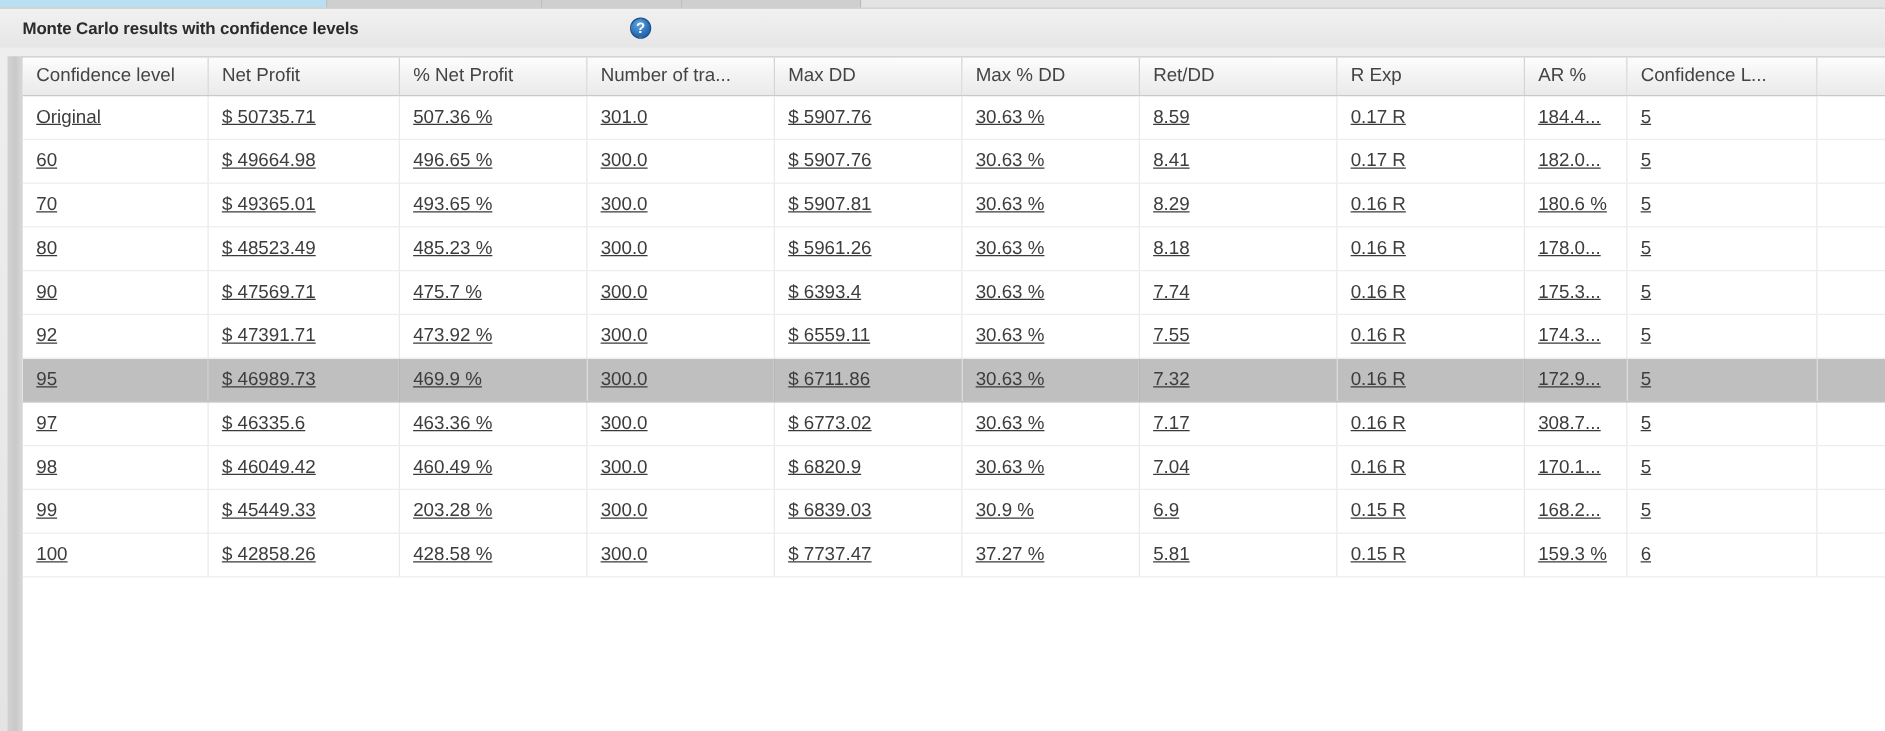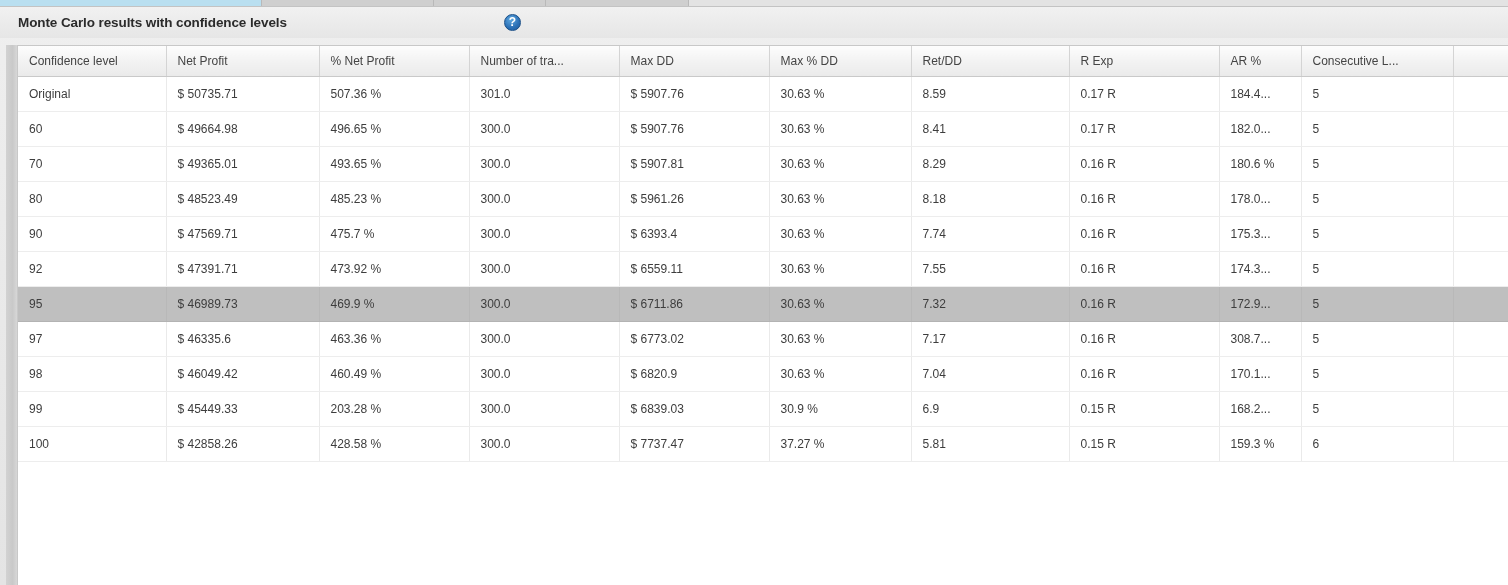--- a/index.html
+++ b/index.html
@@ -109,21 +109,21 @@
     border-top: 1px solid #c8c8c8;
     border-left: 1px solid #c8c8c8;
     box-sizing: border-box;
     overflow: hidden;
   }
 
   table.grid {
     border-collapse: collapse;
     table-layout: fixed;
     width: 1491px;
-    font-size: 12px;
+    font-size: 15px;
     color: #3a3a3a;
   }
 
   table.grid thead th {
     height: 30px;
     background: linear-gradient(to bottom, #fdfdfd 0%, #f3f3f3 48%, #eaeaea 100%);
     border-right: 1px solid #d4d4d4;
     border-bottom: 1px solid #c9c9c9;
     text-align: left;
     font-weight: normal;
@@ -141,21 +141,21 @@
     border-right: 1px solid #eaeaea;
     border-bottom: 1px solid #ededed;
     padding: 0 0 0 11px;
     white-space: nowrap;
     overflow: hidden;
     text-overflow: ellipsis;
     color: #3d3d3d;
     box-sizing: border-box;
   }
 
-  table.grid tbody tr { background: #ffffff; }
+  table.grid tbody tr { background: #ffffff; text-decoration: underline; }
   table.grid tbody tr.selected { background: #bfbfbf; }
   table.grid tbody tr.selected td { border-bottom-color: #b3b3b3; border-right-color: #b8b8b8; }
 
   
   col.c0 { width: 148px; }
   col.c1 { width: 153px; }
   col.c2 { width: 150px; }
   col.c3 { width: 150px; }
   col.c4 { width: 150px; }
   col.c5 { width: 142px; }
@@ -206,21 +206,21 @@
           <tr>
             <th>Confidence level</th>
             <th>Net Profit</th>
             <th>% Net Profit</th>
             <th>Number of tra...</th>
             <th>Max DD</th>
             <th>Max % DD</th>
             <th>Ret/DD</th>
             <th>R Exp</th>
             <th>AR %</th>
-            <th>Consecutive L...</th>
+            <th>Confidence L...</th>
             <th></th>
           </tr>
         </thead>
         <tbody id="grid-body">
             <tr>
               <td>Original</td>
               <td>$ 50735.71</td>
               <td>507.36 %</td>
               <td>301.0</td>
               <td>$ 5907.76</td>

